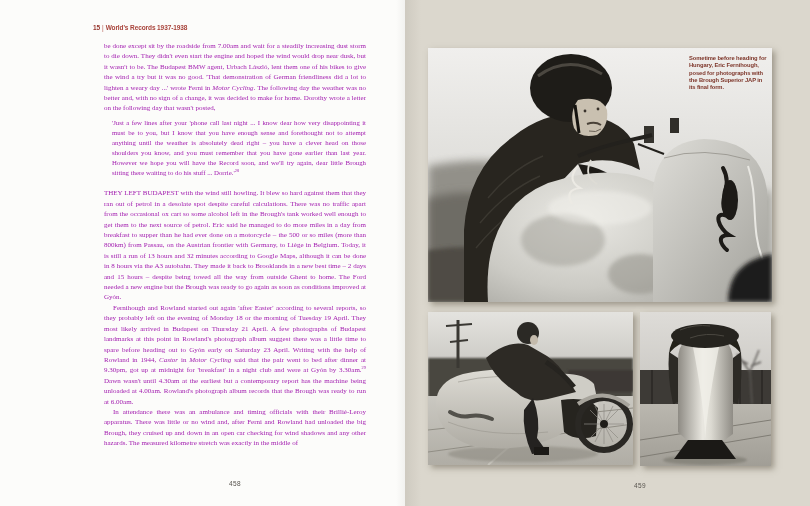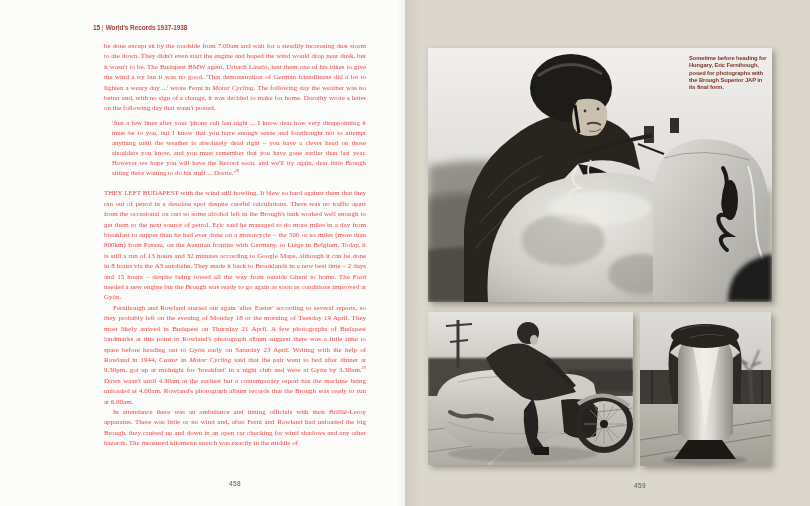--- a/index.html
+++ b/index.html
@@ -13,21 +13,21 @@
   #page-right{left:405px;width:405px;background:#dbd7cd;}
   #page-right::before{content:"";position:absolute;left:0;top:0;bottom:0;width:16px;
      background:linear-gradient(to right,rgba(60,50,40,0.08),rgba(60,50,40,0));}
   
   .chapter-header{position:absolute;left:93px;top:24px;
      font-family:"Liberation Sans",sans-serif;font-size:6.5px;letter-spacing:-0.1px;
      color:#a8433a;white-space:nowrap;}
   .chapter-header .num{font-weight:bold;color:#97352c;}
   .chapter-header .bar{margin:0 2px;color:#b65a50;font-weight:normal;}
   .chapter-header .ttl{font-weight:bold;}
-  #body-col{position:absolute;left:104px;top:41px;width:262px;color:#ef4444;}
+  #body-col{position:absolute;left:104px;top:41px;width:262px;color:#a21caf;}
   .para{margin:0;font-size:7px;line-height:10.4px;text-align:justify;}
   .para.quote{margin:4px 0 3px 8px;font-size:6.8px;line-height:10.1px;}
   .para.section{margin-top:10px;}
   .para.indent{text-indent:9px;}
   .para i{font-style:italic;}
   .para sup{font-size:4.4px;line-height:0;vertical-align:super;}
   .folio{position:absolute;font-family:"Liberation Sans",sans-serif;font-size:6.5px;
      color:#57534d;letter-spacing:0.4px;}
   #folio-left{left:104px;width:262px;top:480px;text-align:center;}
   #folio-right{left:205px;width:60px;top:482px;text-align:center;}

